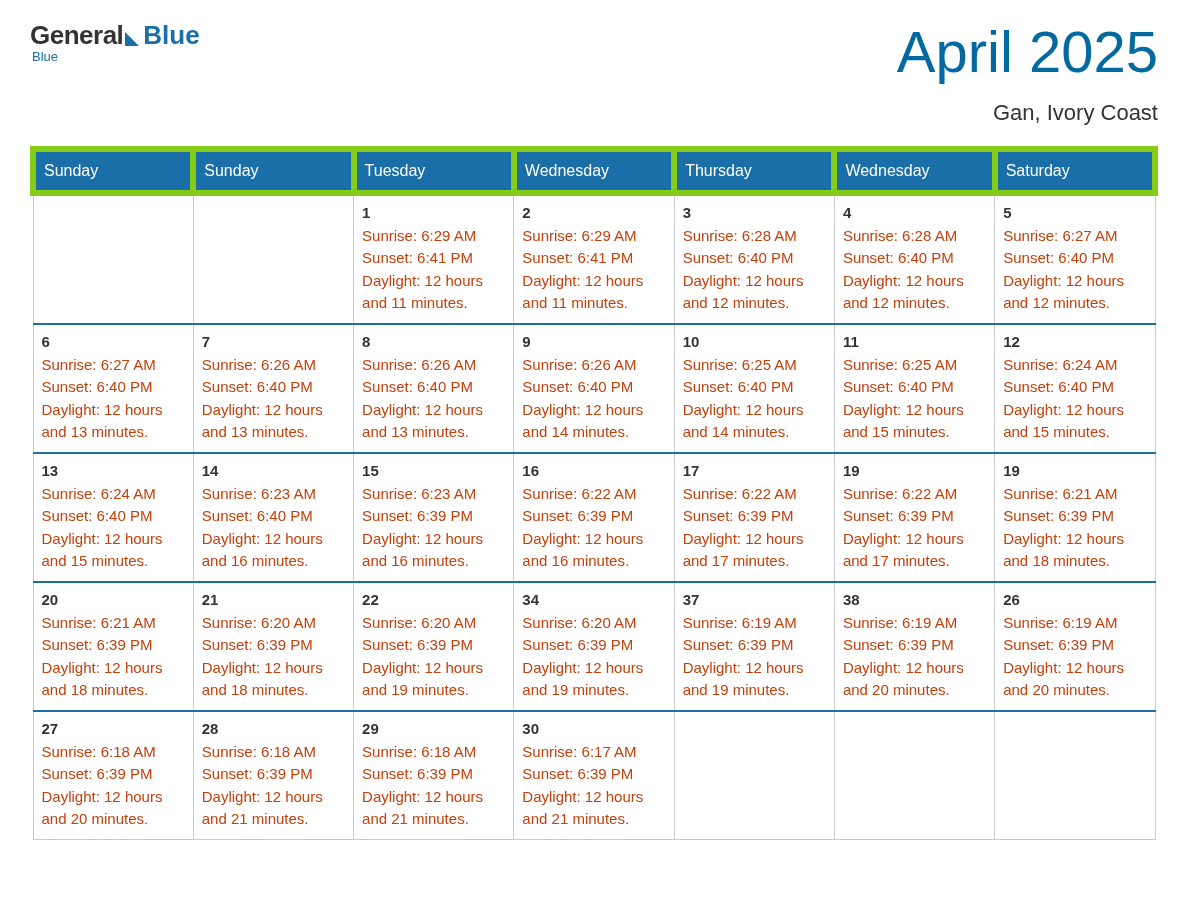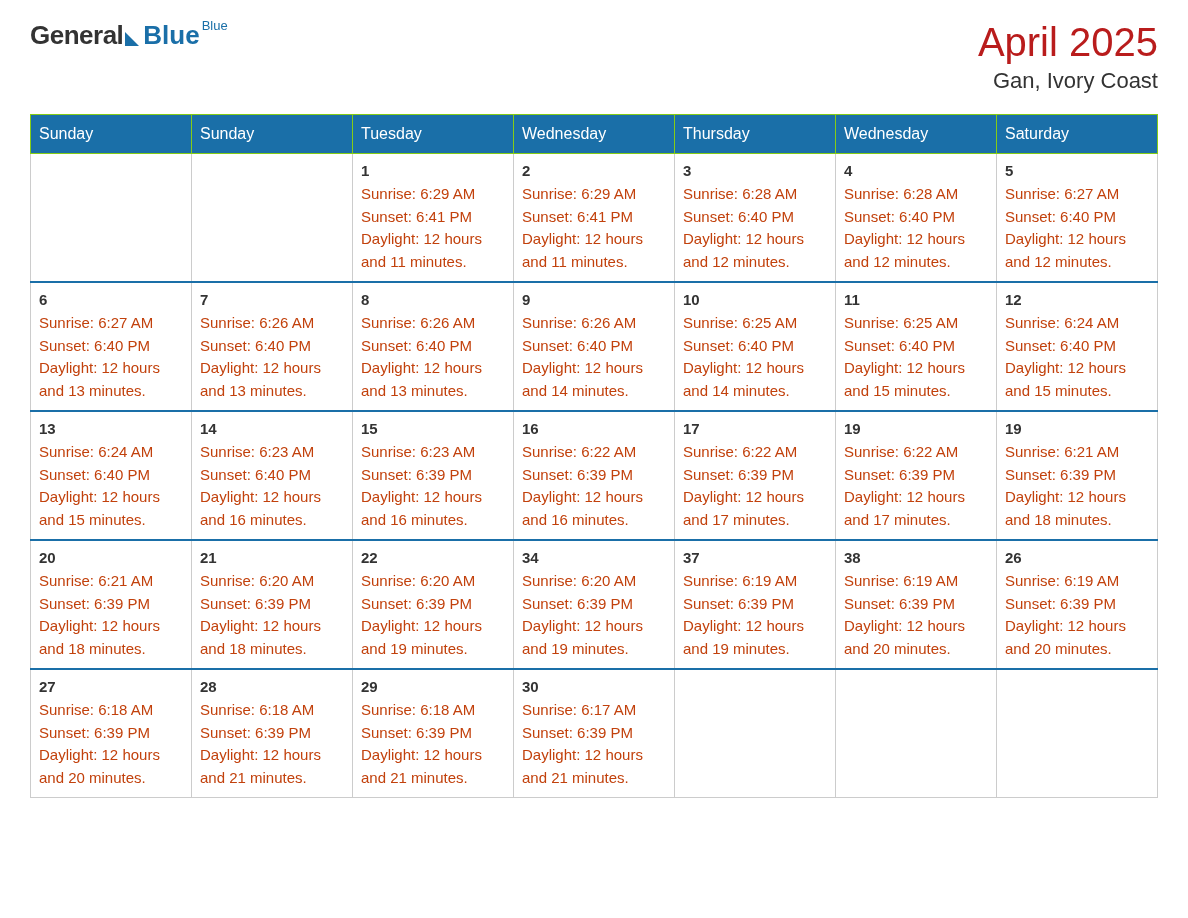--- a/index.html
+++ b/index.html
@@ -12,21 +12,21 @@
       padding: 20px 30px;
     }
     .header {
       display: flex;
       justify-content: space-between;
       align-items: flex-start;
       margin-bottom: 20px;
     }
     .logo {
       display: flex;
-      flex-direction: row;
+      flex-direction: column;
       align-items: flex-start;
     }
     .logo-top {
       display: flex;
       align-items: center;
     }
     .logo-general {
       font-size: 26px;
       font-weight: bold;
       color: #333;
@@ -50,43 +50,43 @@
     .logo-subtitle {
       font-size: 13px;
       color: #1a6fa8;
       margin-left: 2px;
       margin-top: -2px;
     }
     .title-area {
       text-align: right;
     }
     .calendar-title {
-      font-size: 40px;
+      font-size: 58px;
       font-weight: 400;
-      color: #b91c1c;
+      color: #0369a1;
       line-height: 1.1;
     }
     .calendar-subtitle {
       font-size: 22px;
       color: #333;
-      margin-top: 4px;
+      margin-top: 16px;
     }
     table {
       width: 100%;
       border-collapse: collapse;
       table-layout: fixed;
     }
     thead tr th {
       background-color: #1a6fa8;
       color: #fff;
       font-size: 16px;
       font-weight: 500;
       padding: 10px 8px;
       text-align: left;
-      border: 1px solid #84cc16;
+      border: 6px solid #84cc16;
     }
     tbody tr td {
       border: 1px solid #ccc;
       vertical-align: top;
       padding: 8px;
       min-height: 90px;
       height: 110px;
     }
     .day-number {
       font-size: 15px;

